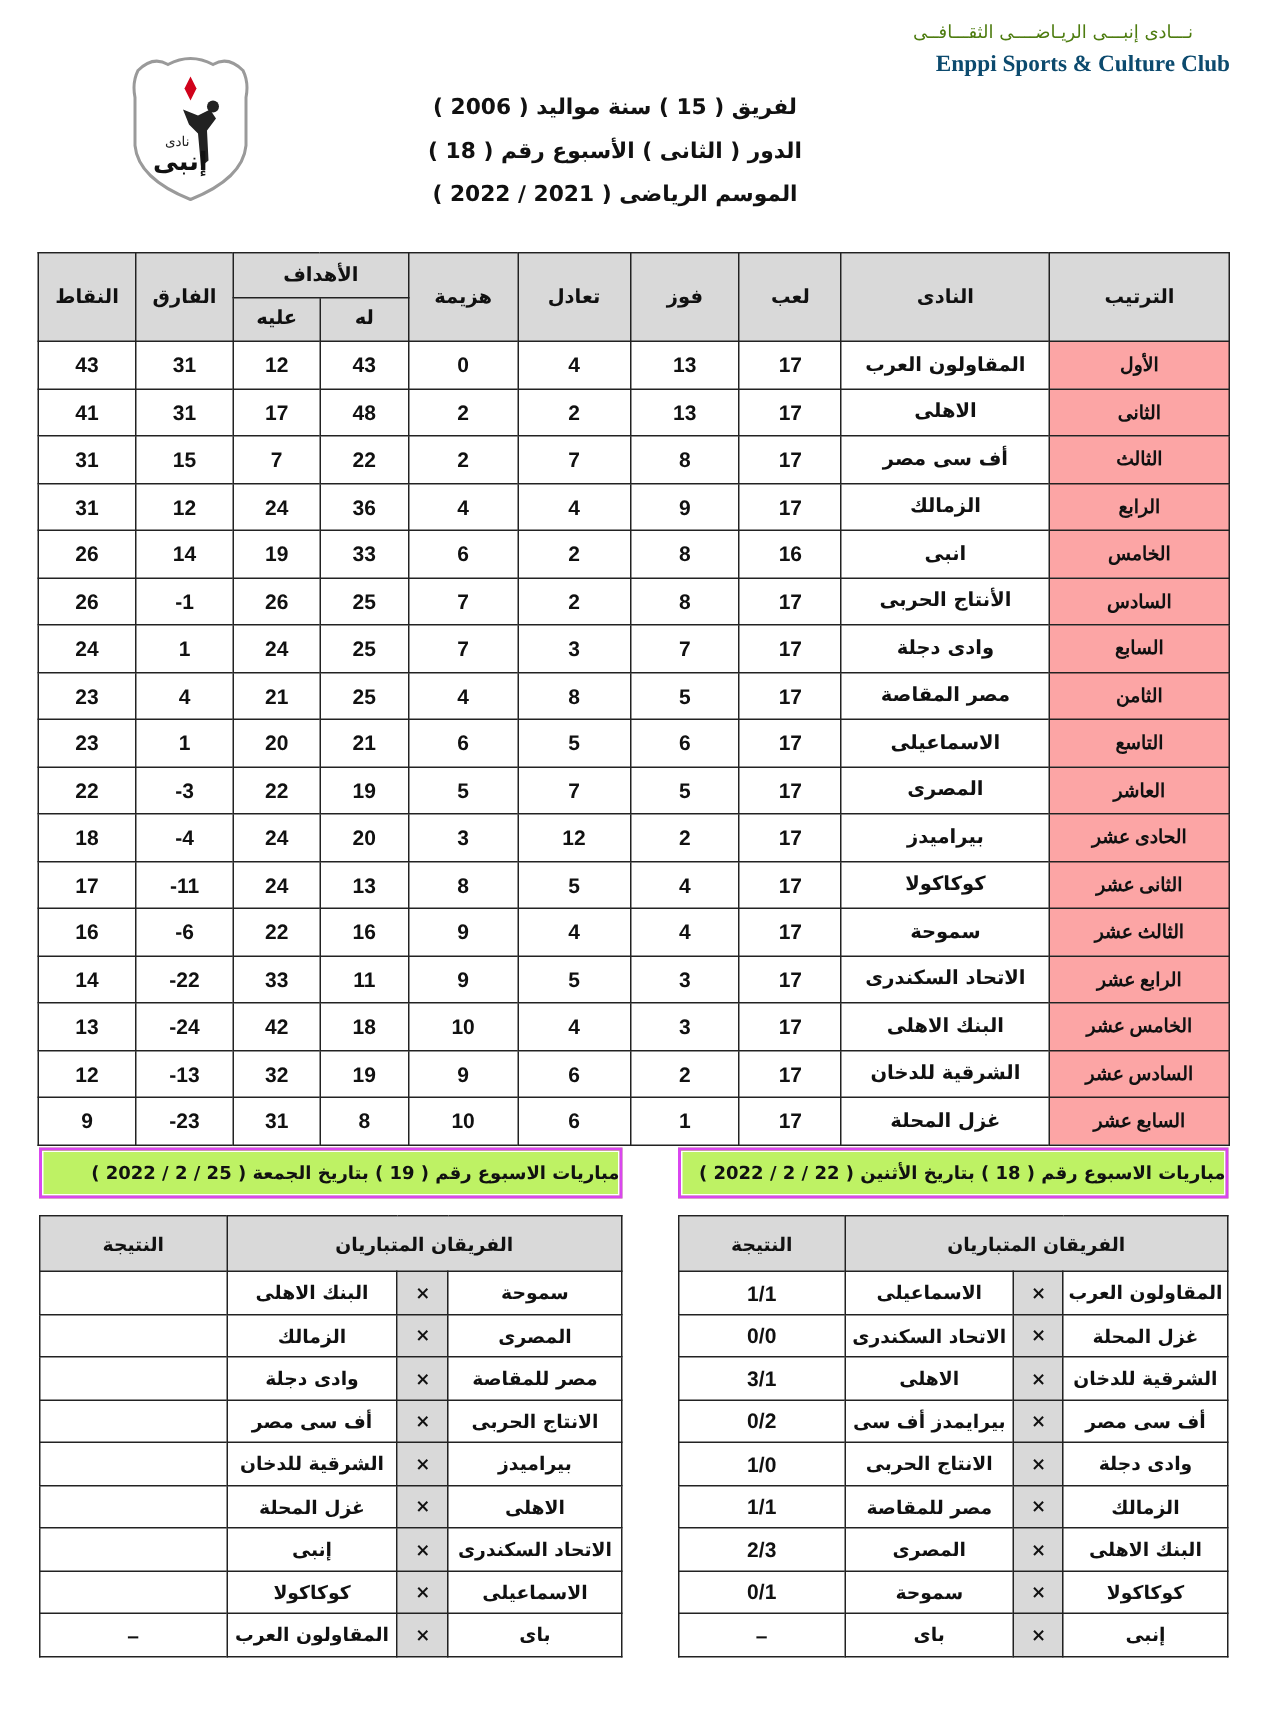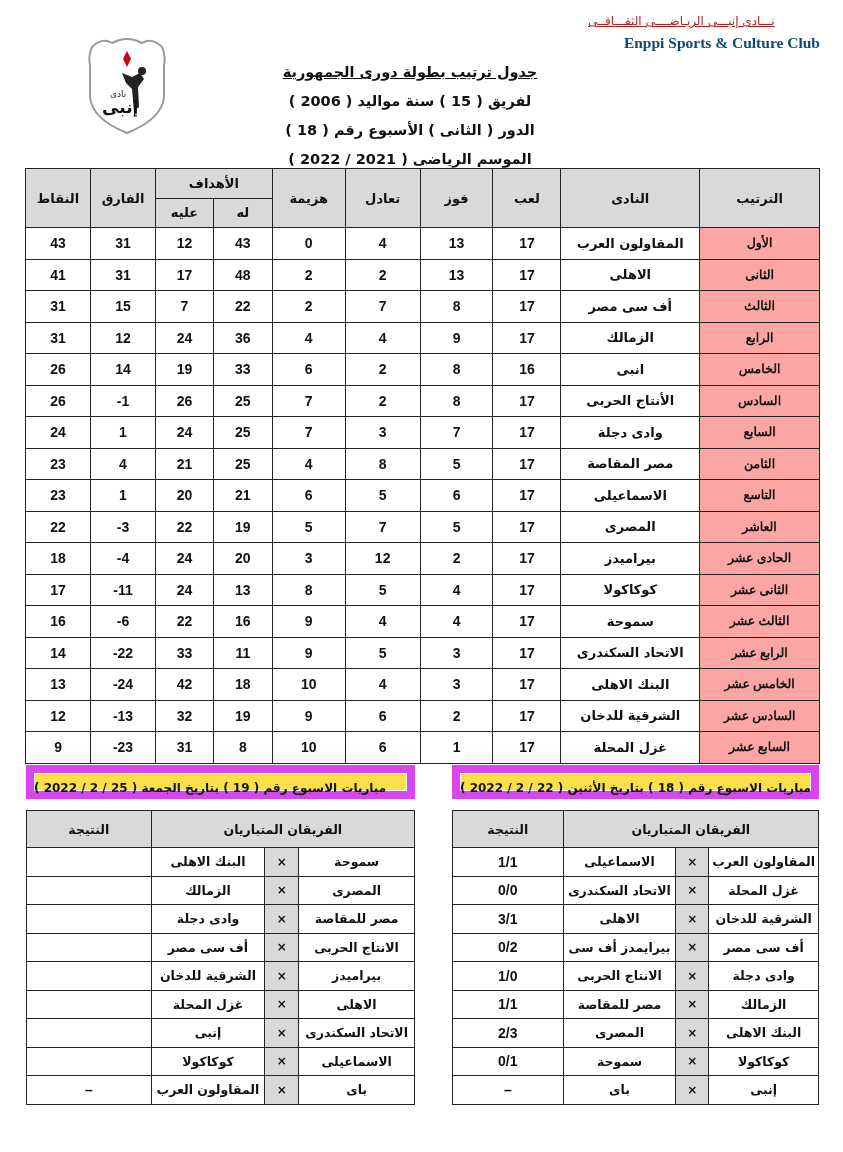--- a/index.html
+++ b/index.html
@@ -1,40 +1,40 @@
 <!DOCTYPE html>
 <html><head>
 <meta charset="utf-8">
 <style>
   * { box-sizing: border-box; margin: 0; padding: 0; }
   html, body { width: 843px; height: 1152px; background: #ffffff; overflow: hidden; }
   body { position: relative; font-family: "DejaVu Sans", sans-serif; color: #111; }
 
-  .club-ar { position: absolute; left: 588px; top: 14px; width: 228px; text-align: left; direction: rtl;
-    font-family: "DejaVu Serif", serif; font-size: 12px; text-decoration: underline; letter-spacing: 2px; color: #b91c1c; }
+  .club-ar { position: absolute; left: 588px; top: 14px; width: 228px; text-align: center; direction: rtl;
+    font-family: "DejaVu Serif", serif; font-size: 12px; letter-spacing: 2px; color: #4d7c0f; }
   .club-en { position: absolute; left: 580px; top: 34px; width: 240px; text-align: right;
     font-family: "Liberation Serif", serif; font-weight: bold; font-size: 15.5px; color: #0c4a6e; }
 
   .logo { position: absolute; left: 82px; top: 35px; width: 90px; height: 100px; }
 
   .titles { position: absolute; left: 250px; top: 58px; width: 320px; direction: rtl; text-align: center; }
   .titles div { font-family: "DejaVu Sans", sans-serif; font-weight: bold; font-size: 14.5px; line-height: 29px; color: #111; }
   .titles .t1 { text-decoration: underline; }
 
   table { border-collapse: collapse; position: absolute; direction: rtl; }
   td, th { border: 1.6px solid #222; text-align: center; vertical-align: middle; font-weight: bold; }
 
   #standings { left: 25px; top: 168px; width: 795px; }
   #standings th { background: #d9d9d9; font-size: 13px; font-weight: bold; height: 29.5px; }
   #standings td { height: 31.5px; font-size: 14px; font-family: "Liberation Sans", sans-serif; }
   #standings td.rank { background: #fca5a5; font-family: Liberation Serif, serif; font-size: 12.5px; margin-left: 28px; }
   #standings td.club { font-family: "DejaVu Sans", sans-serif; font-size: 13px; }
 
-  .week-banner { position: absolute; height: 34px; border: 8px solid #d946ef; background: #fde047;
-    direction: rtl; text-align: left; font-weight: bold; font-size: 12px; line-height: 30px; box-shadow: inset 0 0 0 1px #fff; }
+  .week-banner { position: absolute; height: 34px; border: 2px solid #d946ef; background: #bef264;
+    direction: rtl; text-align: right; font-weight: bold; font-size: 12px; line-height: 30px; box-shadow: inset 0 0 0 1px #fff; }
   #banner-18 { left: 452px; top: 765px; width: 367px; }
   #banner-19 { left: 26px; top: 765px; width: 389px; }
 
   .fixtures th { background: #d9d9d9; height: 37px; font-size: 12.5px; }
   .fixtures td { height: 28.5px; font-size: 12.5px; font-family: "DejaVu Sans", sans-serif; }
   .fixtures td.x { background: #d9d9d9; font-size: 12px; }
   .fixtures td.res { font-family: "Liberation Sans", sans-serif; font-size: 14px; margin-top: 13px; }
   #fixtures-18 { left: 452px; top: 810px; width: 367px; }
   #fixtures-19 { left: 26px; top: 810px; width: 389px; }
 </style>
@@ -47,21 +47,20 @@
 <svg class="logo" viewBox="0 0 90 100">
   <path d="M10 12 Q20 2 30 8 Q45 0 60 8 Q70 2 80 12 Q84 20 82 30 L82 62 Q80 84 45 98 Q10 84 8 62 L8 30 Q6 20 10 12 Z" fill="#ffffff" stroke="#9a9a9a" stroke-width="2"></path>
   <path d="M45 16 L49 24 L45 32 L41 24 Z" fill="#d0021b"></path>
   <path d="M40 38 L50 42 L58 38 L62 44 L56 52 L57 72 L52 76 L50 54 L44 48 Z" fill="#222"></path>
   <circle cx="60" cy="36" r="4" fill="#222"></circle>
   <text x="28" y="62" font-family="DejaVu Sans, sans-serif" font-size="9" fill="#222">نادى</text>
   <text x="20" y="78" font-family="DejaVu Sans, sans-serif" font-size="17" font-weight="bold" fill="#111">إنبى</text>
 </svg>
 
 <div class="titles">
-  <div class="t1">جدول ترتيب بطولة دورى الجمهورية</div>
   <div>لفريق ( 15 )  سنة مواليد ( 2006 )</div>
   <div>الدور ( الثانى )   الأسبوع رقم ( 18 )</div>
   <div>الموسم الرياضى ( 2021 / 2022 )</div>
 </div>
 
 <table id="standings">
   <colgroup>
     <col style="width:120px">
       <col style="width:139px">
       <col style="width:68px">

